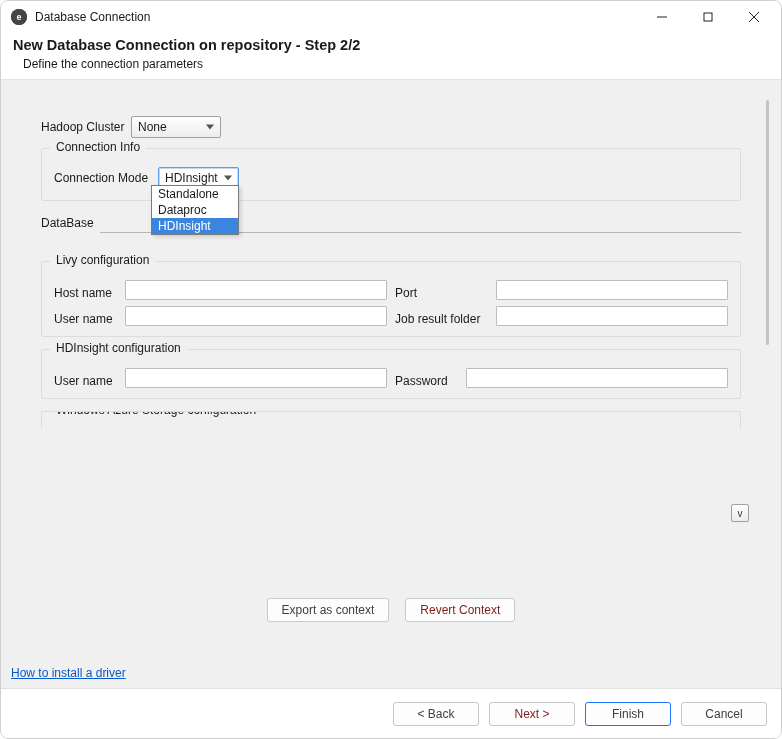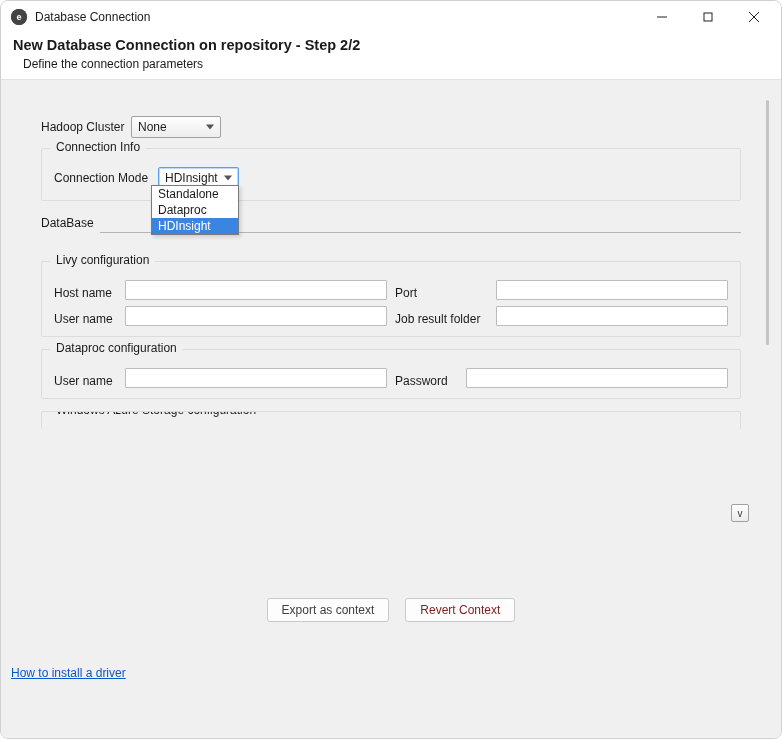--- a/index.html
+++ b/index.html
@@ -351,21 +351,21 @@
               <div class="input-box"></div>
             </div>
             <div class="pair label-wide">
               <label>Job result folder</label>
               <div class="input-box"></div>
             </div>
           </div>
         </div>
 
         <div class="group">
-          <span class="legend">Dataproc configuration</span>
+          <span class="legend">HDInsight configuration</span>
           <div class="form-row" style="margin-bottom:0;">
             <div class="pair">
               <label>User name</label>
               <div class="input-box"></div>
             </div>
             <div class="pair">
               <label>Password</label>
               <div class="input-box"></div>
             </div>
           </div>
@@ -383,14 +383,20 @@
     <div class="context-row">
       <div class="btn" style="min-width:110px">Export as context</div>
       <div class="btn disabled" style="min-width:100px">Revert Context</div>
     </div>
 
     
     <a href="#" class="link">How to install a driver</a>
 
   </div>
 
+  <div class="footer">
+    <div class="btn">&lt; Back</div>
+    <div class="btn disabled">Next &gt;</div>
+    <div class="btn primary">Finish</div>
+    <div class="btn">Cancel</div>
+  </div>
 
 </div>
 
 </body></html>

